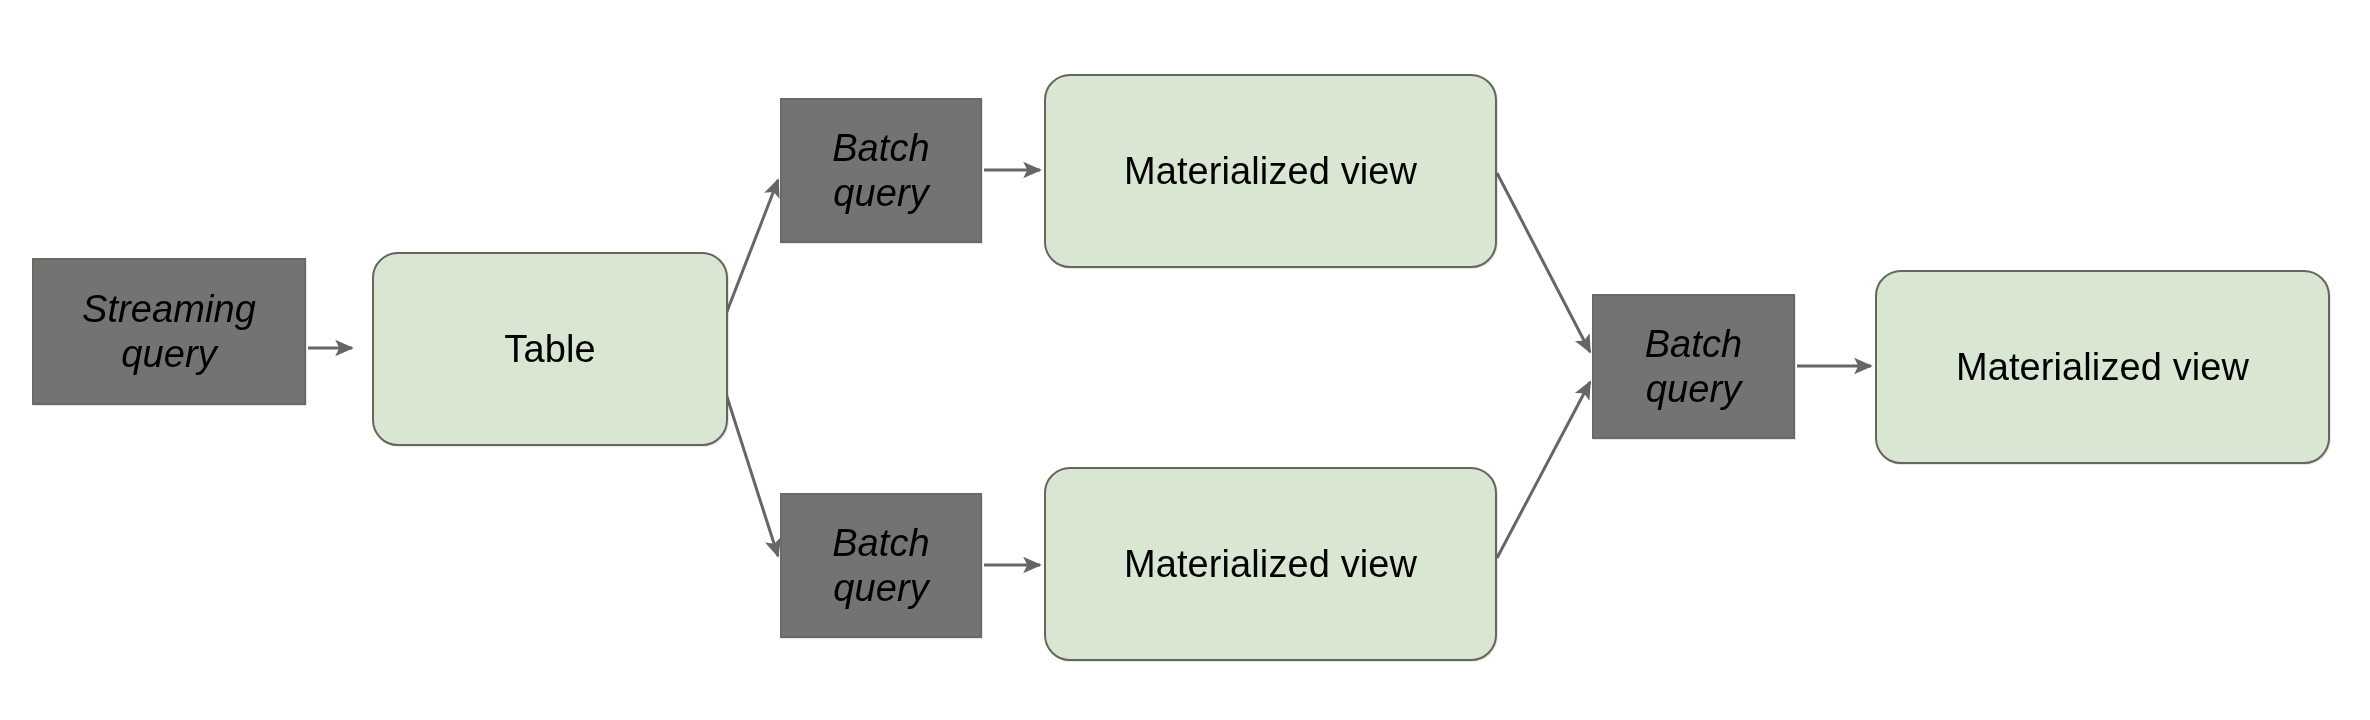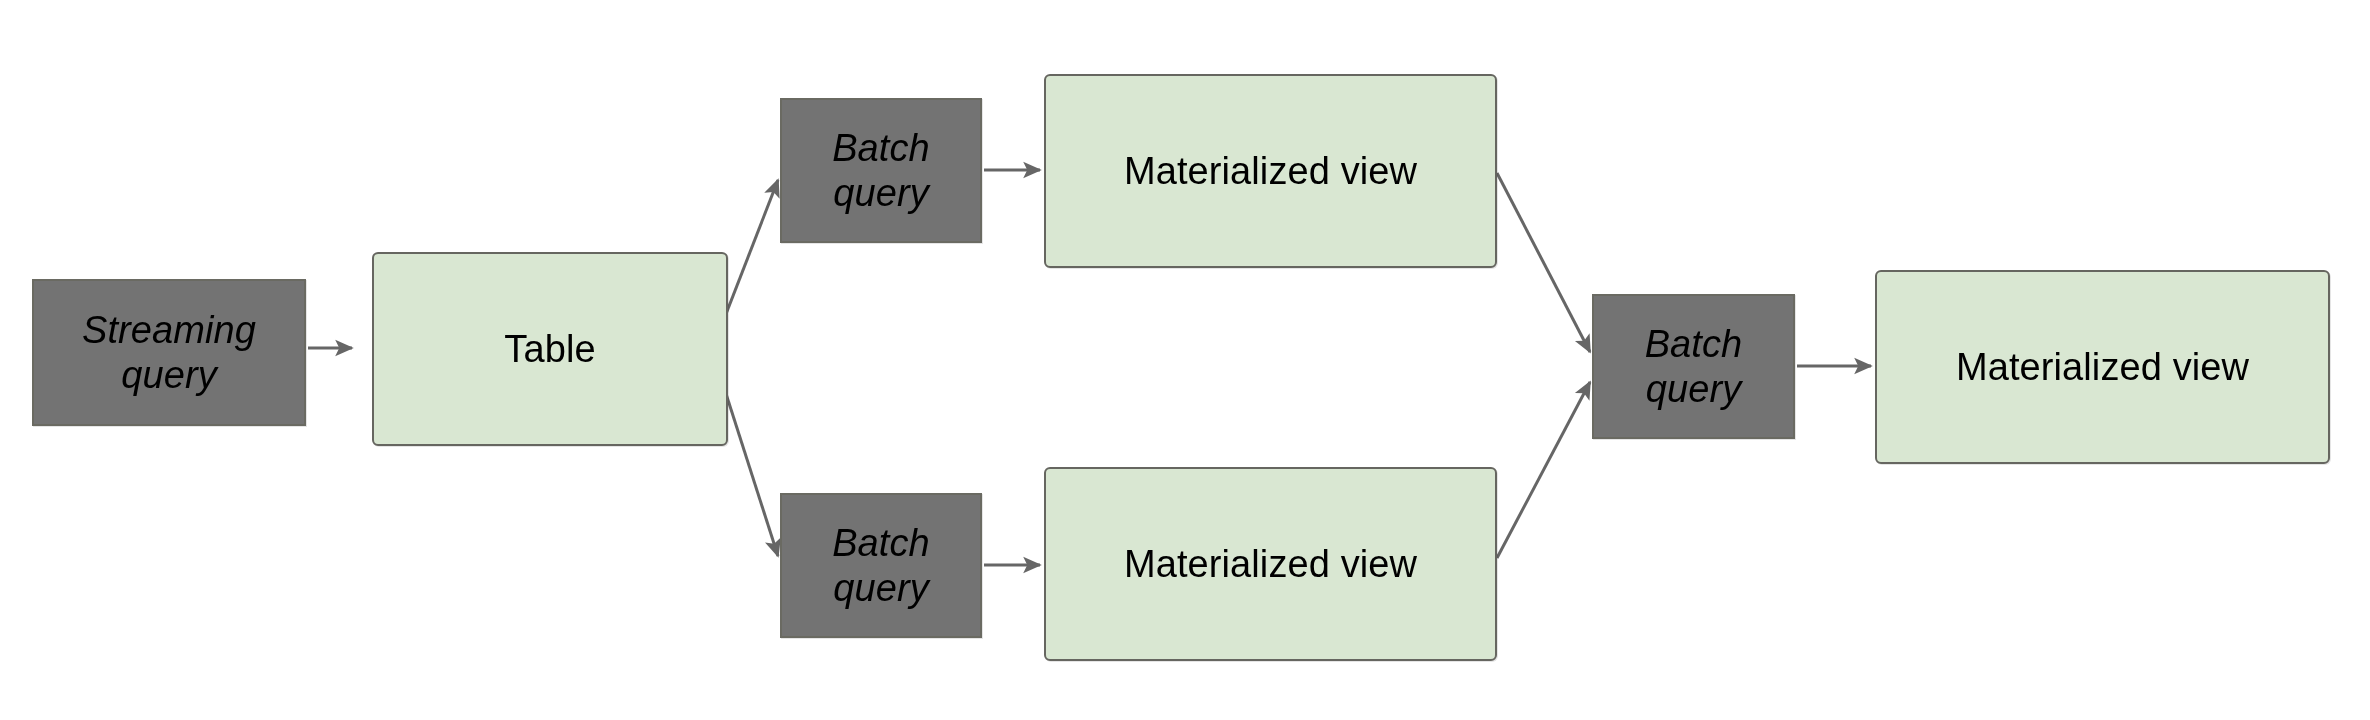--- a/index.html
+++ b/index.html
@@ -44,21 +44,21 @@
     display: block;
   }
   .node.yellow {
     background: #737373;
     border-color: #6a6a62;
     font-style: italic;
   }
   .node.green {
     background: #d9e7d2;
     border-color: #666660;
-    border-radius: 6px;
+    border-radius: 26px;
     text-align: center;
   }
 </style>
 </head>
 <body>
 
 <div id="canvas" style="width: 2370px; height: 720px; background: rgb(255, 255, 255);">
 
   <svg id="edge-layer" viewBox="0 0 2370 720" width="2370" height="720" xmlns="http://www.w3.org/2000/svg">
     <defs>
@@ -72,21 +72,21 @@
         <line x1="712" y1="350" x2="778" y2="556" stroke="#666666" stroke-width="3" marker-end="url(#arrowhead)"></line>
         <line x1="984" y1="170" x2="1040" y2="170" stroke="#666666" stroke-width="3" marker-end="url(#arrowhead)"></line>
         <line x1="984" y1="565" x2="1040" y2="565" stroke="#666666" stroke-width="3" marker-end="url(#arrowhead)"></line>
         <line x1="1497" y1="173" x2="1590" y2="352" stroke="#666666" stroke-width="3" marker-end="url(#arrowhead)"></line>
         <line x1="1497" y1="558" x2="1590" y2="382" stroke="#666666" stroke-width="3" marker-end="url(#arrowhead)"></line>
         <line x1="1797" y1="366" x2="1871" y2="366" stroke="#666666" stroke-width="3" marker-end="url(#arrowhead)"></line>
       </g>
   </svg>
 
   <div id="nodes">
-      <div class="node yellow" style="left: 32px; top: 279px; width: 274px; height: 147px;">
+      <div class="node yellow" style="left: 32px; top: 258px; width: 274px; height: 147px;">
         <span class="node-label">Streaming
 query</span>
       </div>
       <div class="node green" style="left: 356px; top: 252px; width: 356px; height: 194px; margin-left: 16px;">
         <span class="node-label">Table</span>
       </div>
       <div class="node yellow" style="left: 780px; top: 98px; width: 202px; height: 145px;">
         <span class="node-label">Batch
 query</span>
       </div>

